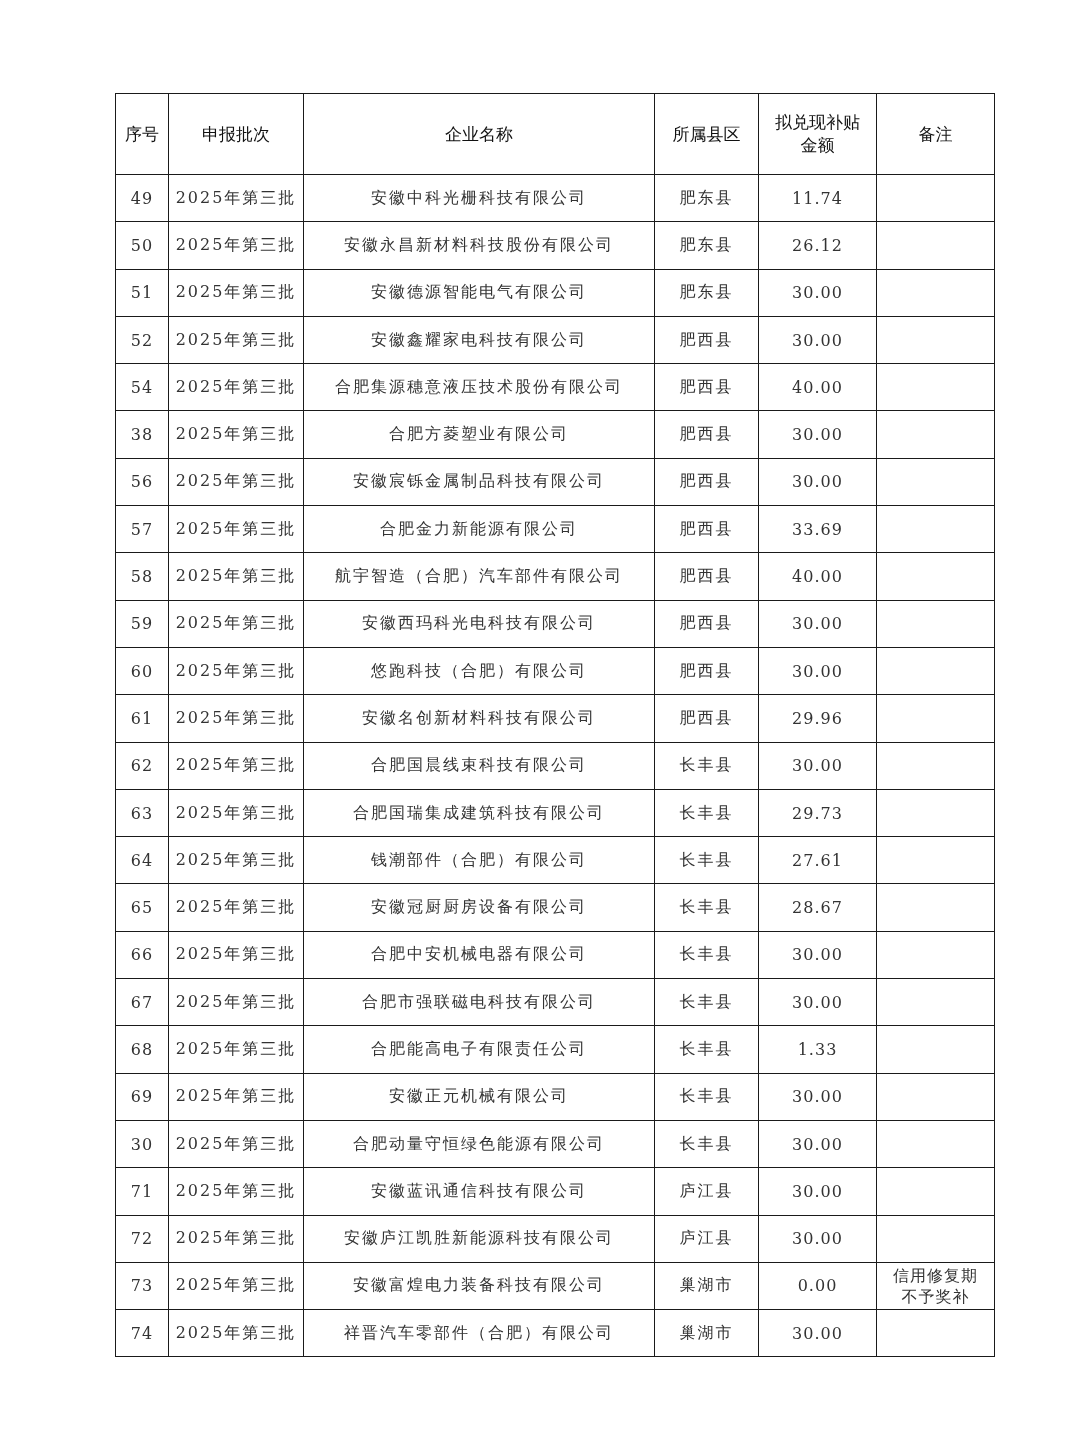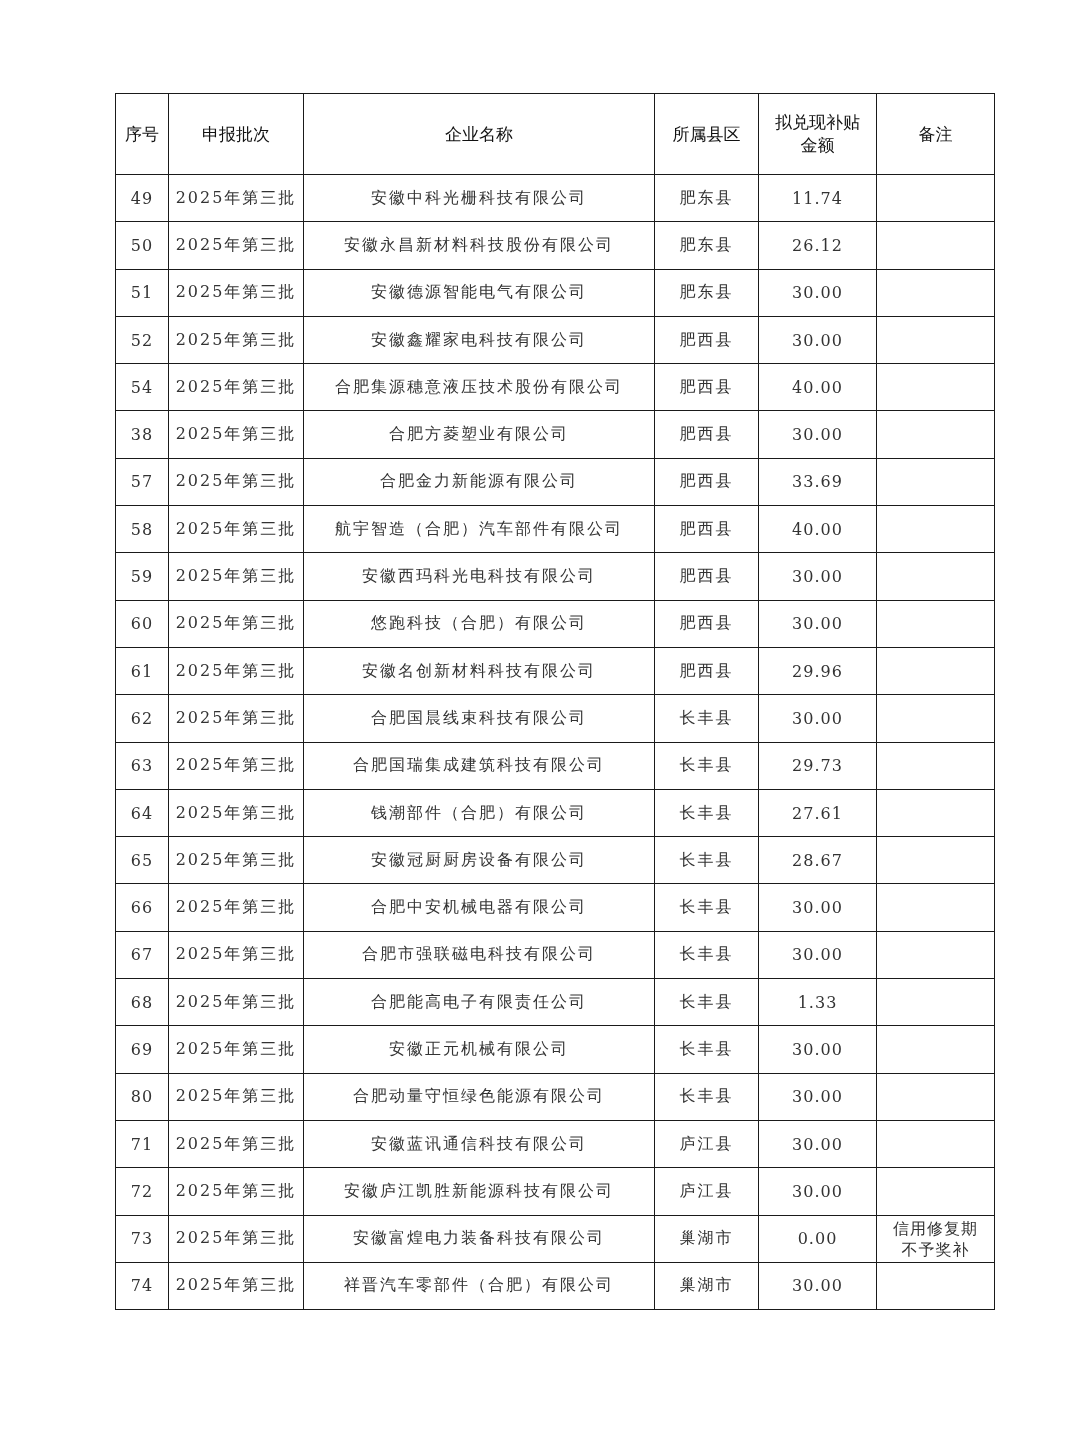--- a/index.html
+++ b/index.html
@@ -81,20 +81,28 @@
       </tr>
       <tr>
         <td class="num">38</td>
         <td>2025年第三批</td>
         <td>合肥方菱塑业有限公司</td>
         <td>肥西县</td>
         <td class="num">30.00</td>
         <td class="note" style="padding: 0px 8px;"></td>
       </tr>
       <tr>
+        <td class="num">56</td>
+        <td>2025年第三批</td>
+        <td>安徽宸铄金属制品科技有限公司</td>
+        <td>肥西县</td>
+        <td class="num">30.00</td>
+        <td class="note" style="padding: 0px 8px;"></td>
+      </tr>
+      <tr>
         <td class="num">57</td>
         <td>2025年第三批</td>
         <td>合肥金力新能源有限公司</td>
         <td>肥西县</td>
         <td class="num">33.69</td>
         <td class="note" style="padding: 0px 8px;"></td>
       </tr>
       <tr>
         <td class="num">58</td>
         <td>2025年第三批</td>
@@ -185,21 +193,21 @@
       </tr>
       <tr>
         <td class="num">69</td>
         <td>2025年第三批</td>
         <td>安徽正元机械有限公司</td>
         <td>长丰县</td>
         <td class="num">30.00</td>
         <td class="note" style="padding: 0px 8px;"></td>
       </tr>
       <tr>
-        <td class="num">80</td>
+        <td class="num">30</td>
         <td>2025年第三批</td>
         <td>合肥动量守恒绿色能源有限公司</td>
         <td>长丰县</td>
         <td class="num">30.00</td>
         <td class="note" style="padding: 0px 8px;"></td>
       </tr>
       <tr>
         <td class="num">71</td>
         <td>2025年第三批</td>
         <td>安徽蓝讯通信科技有限公司</td>

